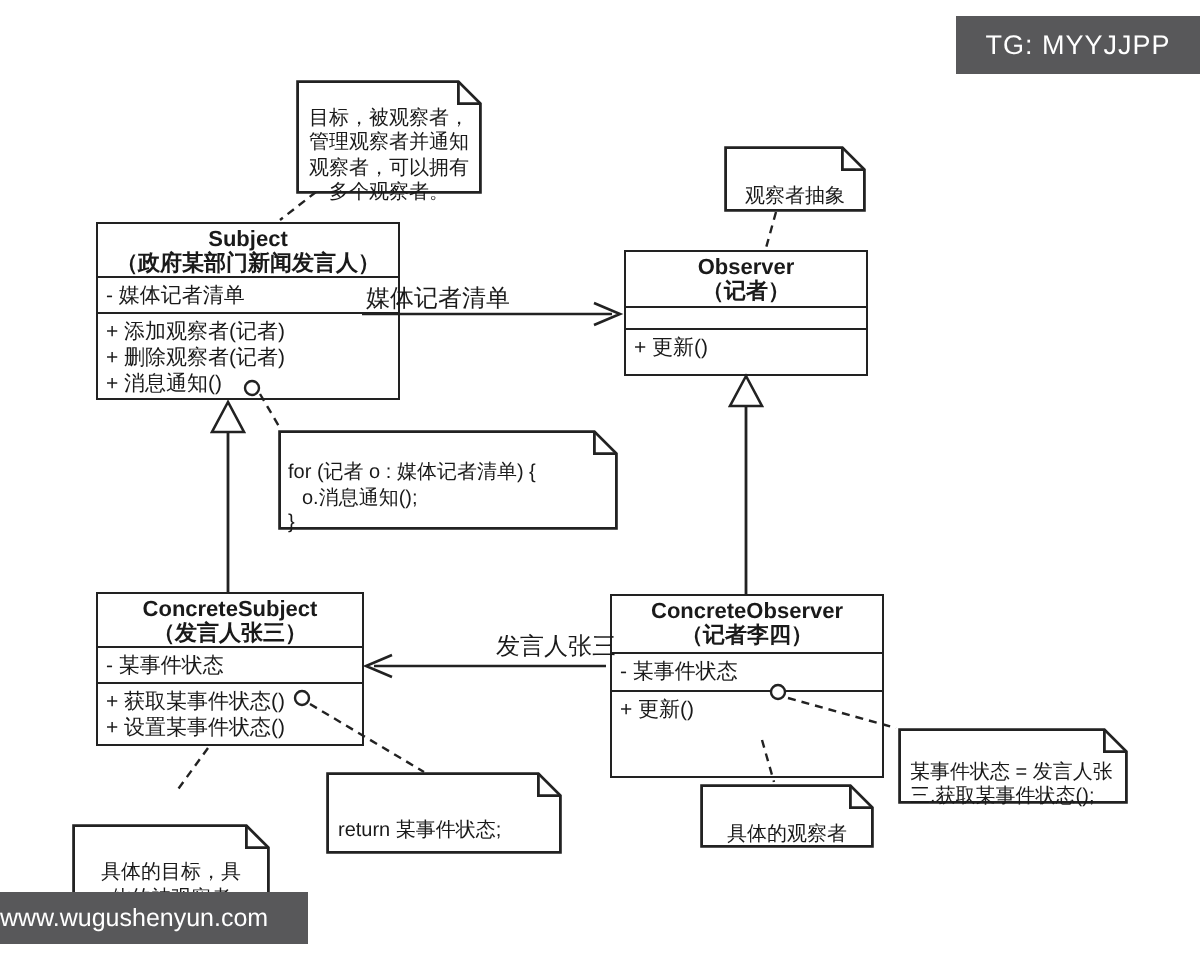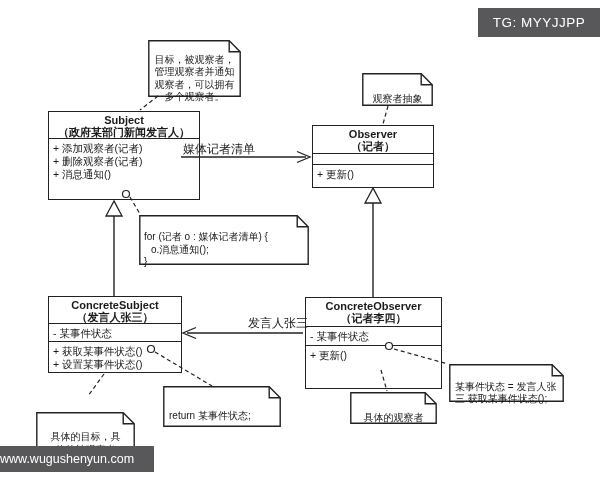--- a/index.html
+++ b/index.html
@@ -40,20 +40,23 @@
 </head>
 <body>
 
 <div id="canvas">
 
   <div class="uml" style="left:48px;top:111px;width:152px;height:89px">
     <div class="uml-head" style="height:26px">
       <div class="uml-name">Subject</div>
       <div class="uml-alias">（政府某部门新闻发言人）</div>
     </div>
+    <div class="uml-sec" style="height:23px">
+      <div class="uml-line">- 媒体记者清单</div>
+    </div>
     <div class="uml-sec grow">
       <div class="uml-line">+ 添加观察者(记者)</div>
       <div class="uml-line">+ 删除观察者(记者)</div>
       <div class="uml-line">+ 消息通知()</div>
     </div>
   </div>
 
   <div class="uml" style="left:312px;top:125px;width:122px;height:63px">
     <div class="uml-head" style="height:27px">
       <div class="uml-name">Observer</div>

